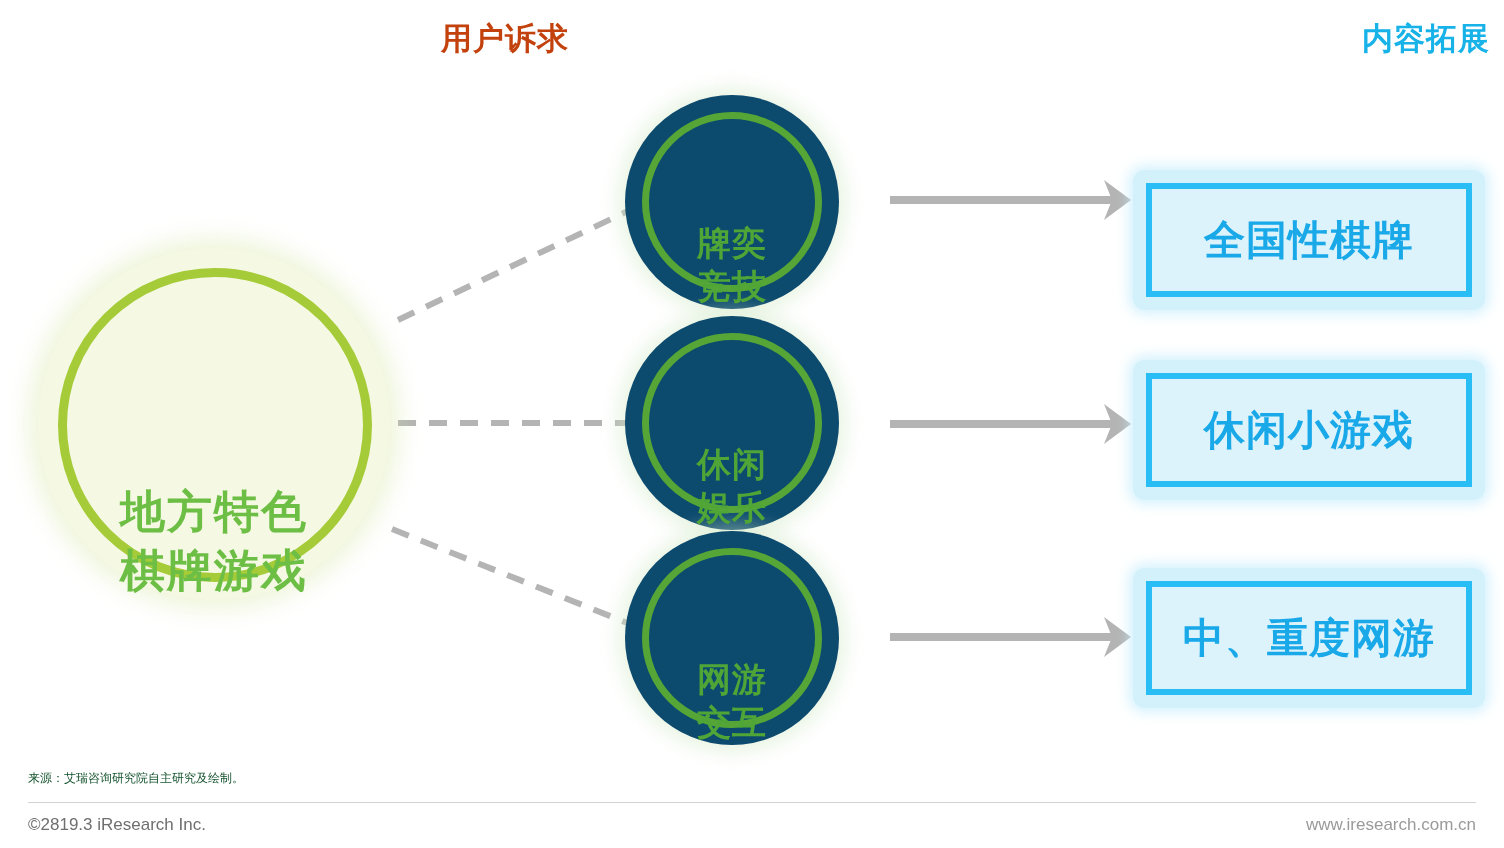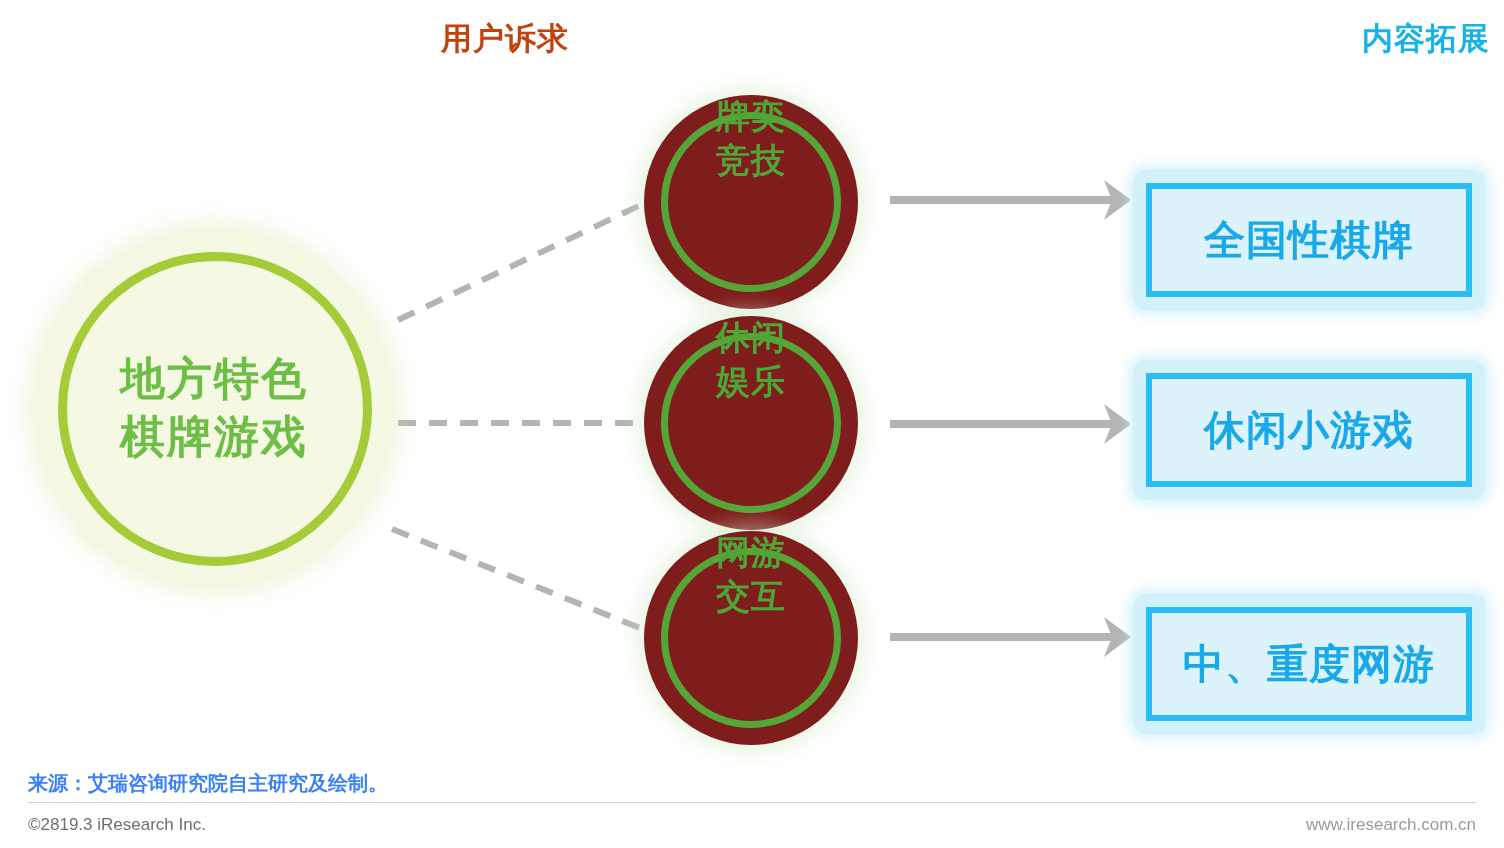--- a/index.html
+++ b/index.html
@@ -32,28 +32,28 @@
   #hdr-content {
     left: 1130px; top: 18px; width: 360px;
     text-align: right;
     color: #17B2E8;
   }
 
   
   #root-node {
     position: absolute;
     left: 38px;
-    top: 232px;
+    top: 248px;
     width: 352px;
     height: 352px;
     border-radius: 50%;
     background: #F5F8E2;
     box-shadow: 0 0 22px 10px rgba(214,229,160,0.38);
     display: flex;
-    align-items: center;
+    align-items: flex-end;
     justify-content: center;
   }
   #root-ring {
     position: absolute;
     left: 20px;
     top: 20px;
     width: 296px;
     height: 296px;
     border-radius: 50%;
     border: 9px solid #A5CB38;
@@ -67,28 +67,28 @@
     font-weight: bold;
     line-height: 1.30;
     text-align: center;
     letter-spacing: 2px;
     white-space: pre-line;
   }
 
   
   .mid-node {
     position: absolute;
-    left: 644px;
+    left: 625px;
     width: 214px;
     height: 214px;
     border-radius: 50%;
-    background: #7f1d1d;
+    background: #0c4a6e;
     box-shadow: 0 0 18px 8px rgba(208,232,198,0.45);
     display: flex;
-    align-items: flex-start;
+    align-items: flex-end;
     justify-content: center;
   }
   .mid-ring {
     position: absolute;
     left: 17px;
     top: 17px;
     width: 166px;
     height: 166px;
     border-radius: 50%;
     border: 7px solid #55A637;
@@ -137,40 +137,39 @@
     position: relative;
     z-index: 2;
     color: #19A8E8;
     font-size: 41px;
     font-weight: bold;
     letter-spacing: 1px;
     white-space: nowrap;
   }
   #out-0 { top: 130px; margin-top: 40px; }
   #out-1 { top: 360px; }
-  #out-2 { top: 568px; margin-top: 26px; }
+  #out-2 { top: 568px; }
 
   
   #connectors {
     position: absolute;
     left: 0; top: 0;
     width: 1504px;
     height: 848px;
     pointer-events: none;
   }
 
   
   #source-note {
     position: absolute;
     left: 28px;
     top: 770px;
-    font-size: 20px;
-    color: #3b82f6;
-    white-space: nowrap;
-    font-weight: bold;
+    font-size: 12px;
+    color: #14532d;
+    white-space: nowrap;
   }
   #footer-rule {
     position: absolute;
     left: 28px;
     top: 802px;
     width: 1448px;
     height: 1px;
     background: #d3d3d3;
   }
   #copyright {

